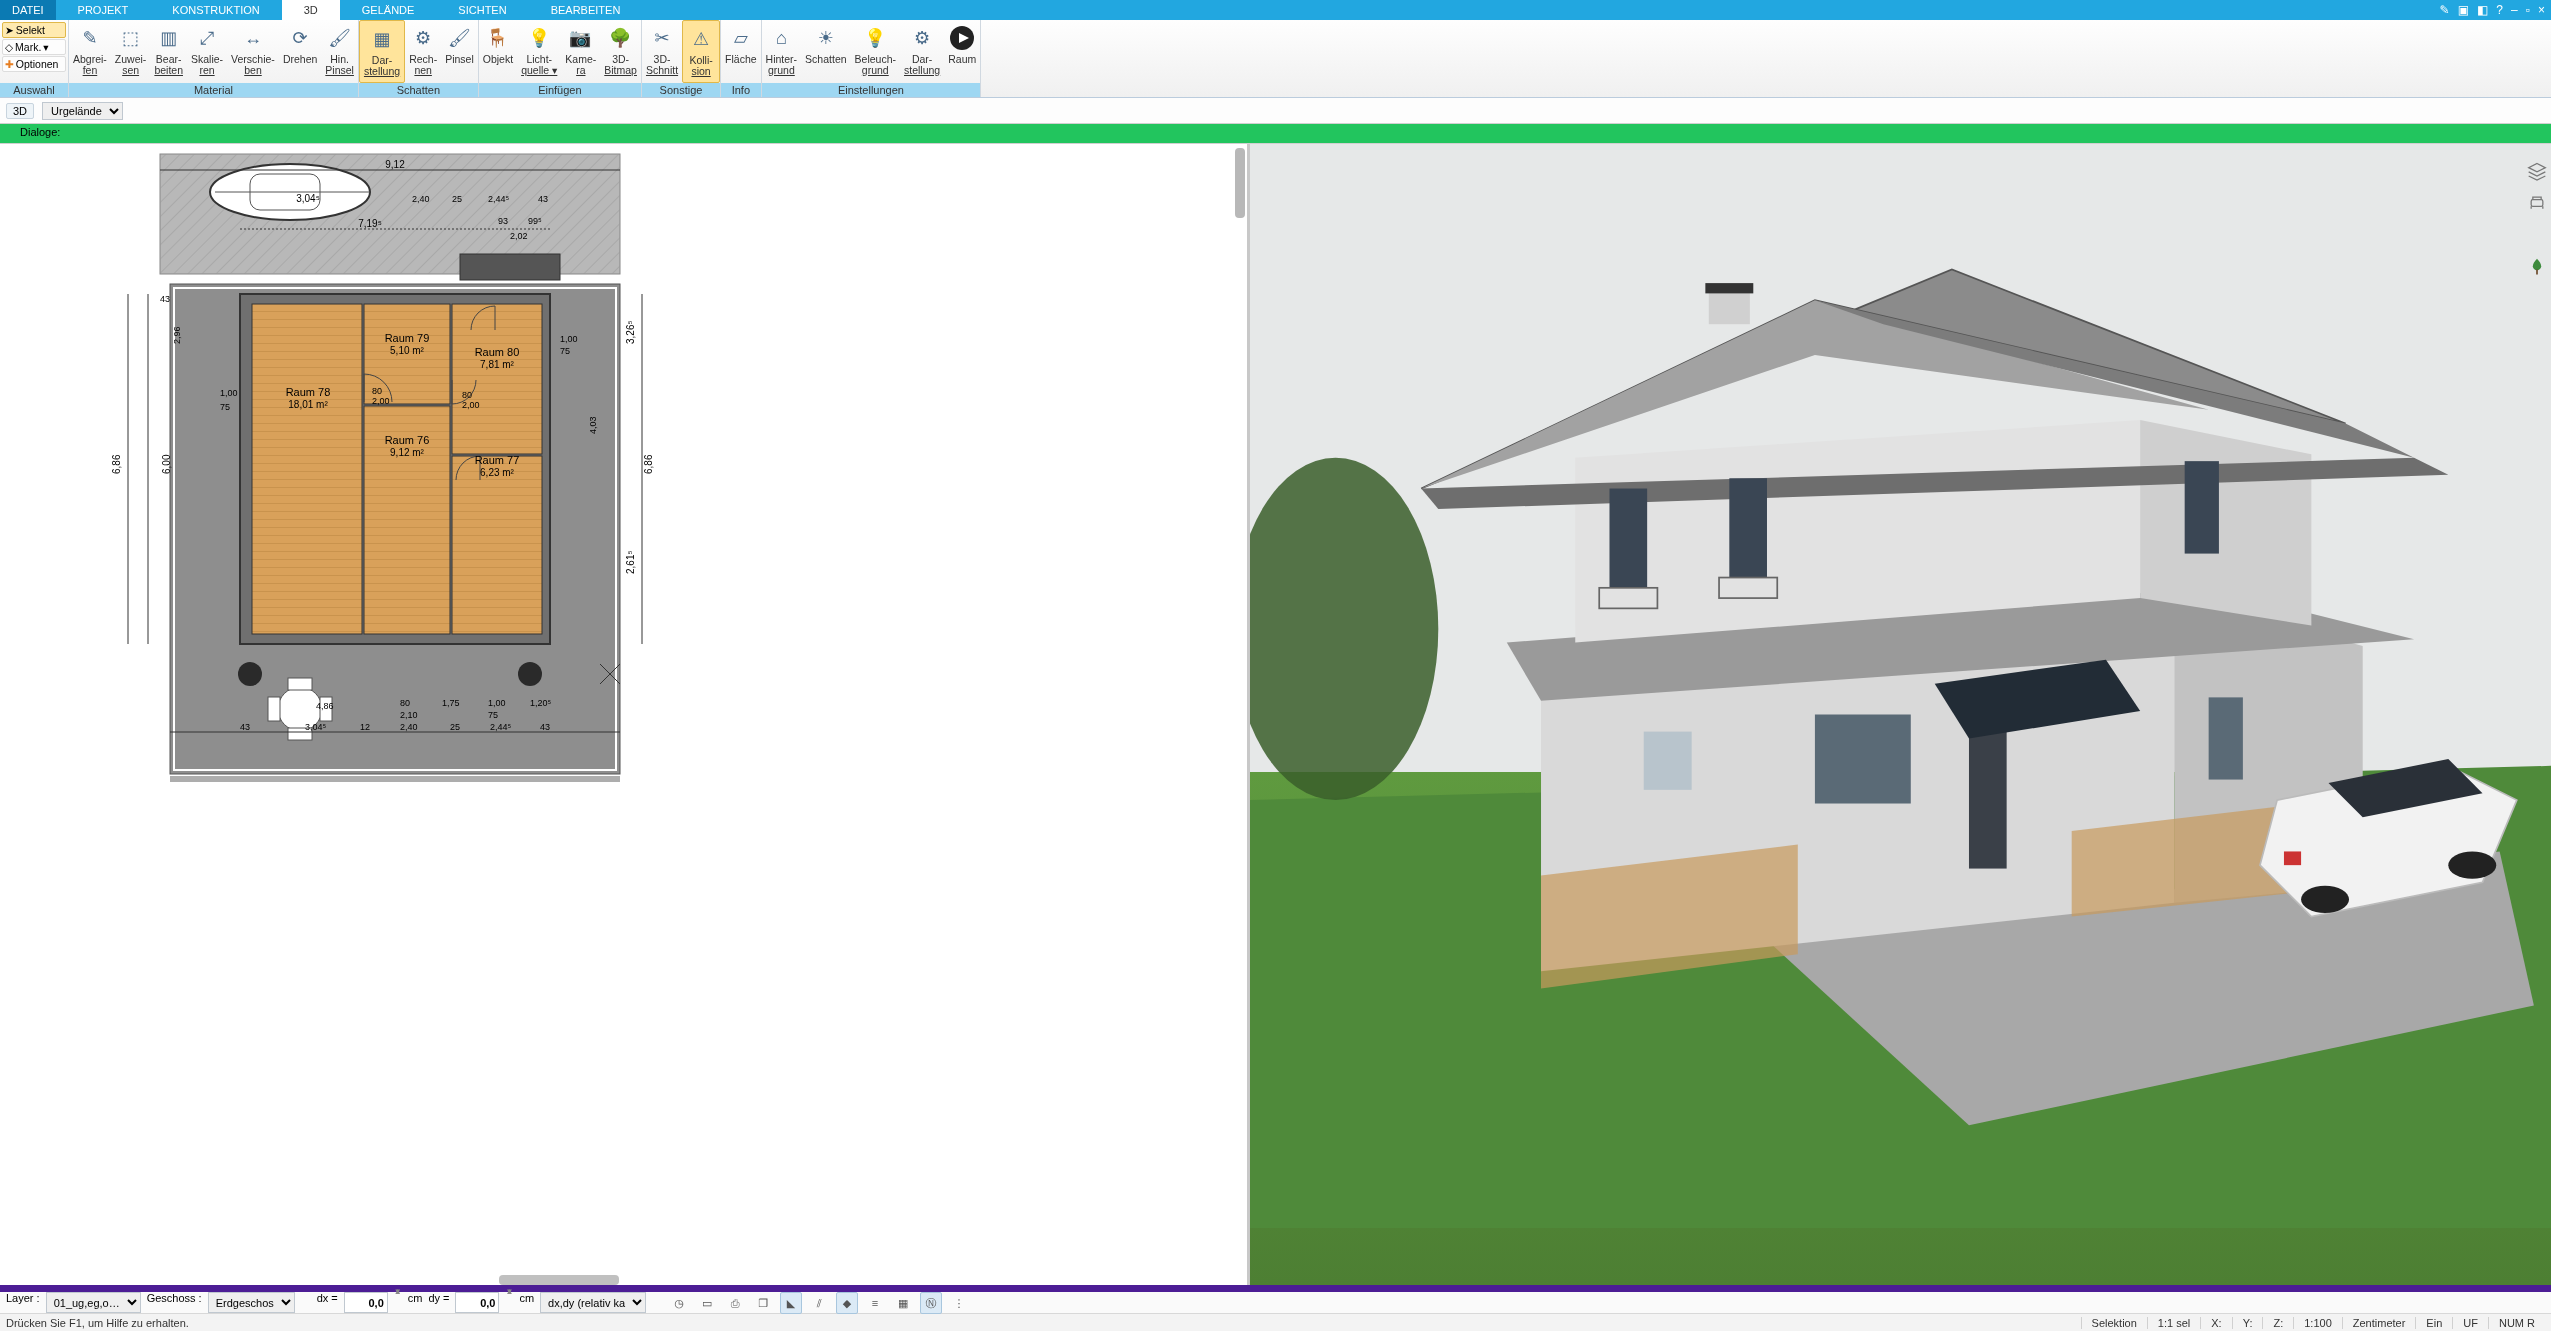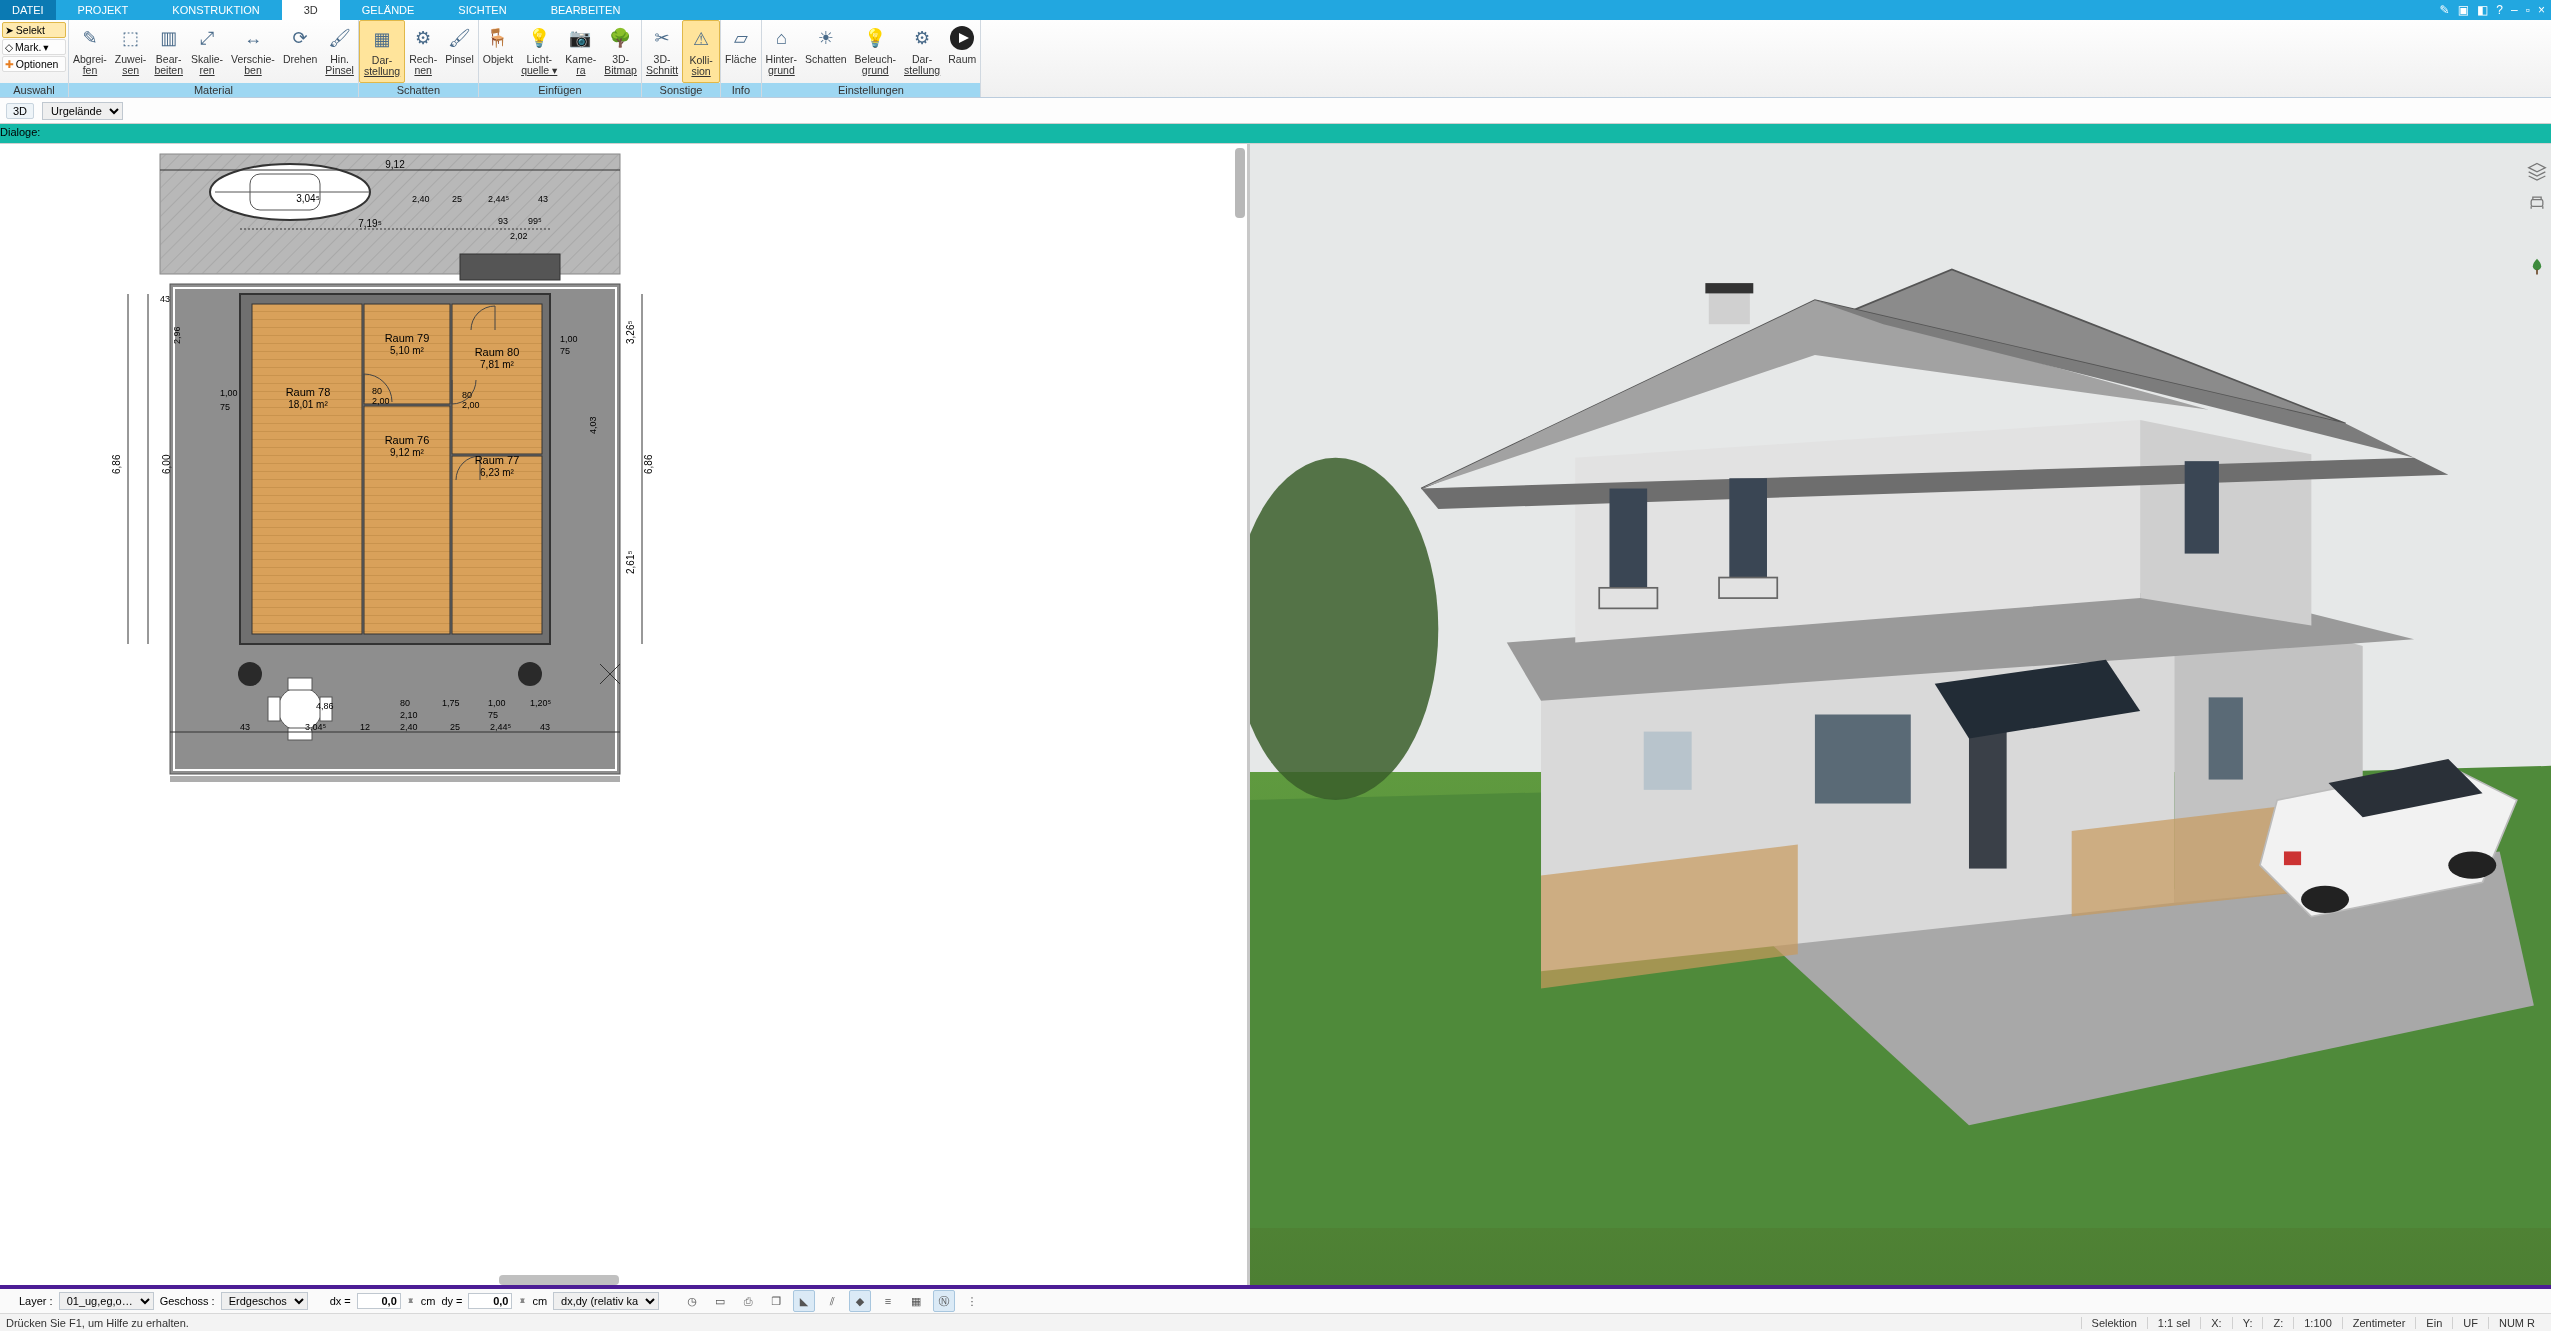--- a/index.html
+++ b/index.html
@@ -25,21 +25,21 @@
 
 .auswahl-col { display:flex; flex-direction:column; justify-content:flex-start; padding:2px; gap:1px; width:68px;}
 .auswahl-col .mini { font-size:10.5px; display:flex; align-items:center; gap:2px; padding:1px 2px; cursor:pointer; background:#fdfdfd; border:1px solid #ddd; border-radius:2px;}
 .auswahl-col .mini:first-child{ background:#ffeab0; border-color:#e0b84a;}
 
 
 .secbar { display:flex; align-items:center; height:26px; border-bottom:1px solid #d0d0d0; padding:0 6px; gap:8px; font-size:11px; background:#fdfdfd;}
 .secbar .tag { background:#eef4f8; border:1px solid #c8d4de; padding:1px 6px; border-radius:2px;}
 .secbar select { font-size:11px; border:1px solid #c0c8d0; padding:1px 4px; }
 
-.dialoge { height:20px; border-bottom:1px solid #d0d0d0; padding:2px 0; font-size:11px; background:#14b8a6;}
+.dialoge { height:20px; border-bottom:1px solid #d0d0d0; padding:2px 20px; font-size:11px; background:#22c55e;}
 
 
 .main { display:flex; height: calc(100% - 20px - 78px - 26px - 20px - 28px - 18px); }
 .pane { position:relative; overflow:hidden; }
 .pane-left { flex:0 0 49%; border-right:3px solid #c8c8c8; background:#fff;}
 .pane-right { flex:1; background: linear-gradient(#e6e8e8 0%, #e6e8e8 55%, #5f9a3f 55%, #4d7f33 100%);}
 
 
 .rtool { position:absolute; right:0; top:16px; width:28px; display:flex; flex-direction:column; gap:10px; align-items:center;}
 .rtool div { width:22px; height:22px; display:flex; align-items:center; justify-content:center; cursor:pointer; color:#666;}
@@ -49,21 +49,21 @@
 
 
 .plan-wrap { position:absolute; left:20px; top:0px; width:700px; height:640px; }
 .plan-wrap svg { width:100%; height:100%; }
 
 
 .house-wrap { position:absolute; left:0; top:0; right:0; bottom:0;}
 .house-wrap svg { width:100%; height:100%;}
 
 
-.ctrlbar { height:28px; display:flex; align-items:center; gap:6px; padding:0 19px; font-size:11px; border-top:4px solid #4c1d95; background:#fafafa;}
+.ctrlbar { height:28px; display:flex; gap:6px; padding:0 6px; font-size:11px; border-top:7px solid #4c1d95; background:#fafafa;}
 .ctrlbar select, .ctrlbar input { font-size:11px; border:1px solid #c0c8d0; padding:1px 3px;}
 .ctrlbar input[type=text]{ width:44px; text-align:right;font-weight:bold;}
 .ctrlbar .iconbtn { width:22px; height:22px; display:flex; align-items:center; justify-content:center; border:1px solid transparent; border-radius:2px; cursor:pointer; color:#555;}
 .ctrlbar .iconbtn.active { background:#dbeaf6; border-color:#a8c6de;}
 .spin { display:flex; flex-direction:column; line-height:0;}
 .spin span{ font-size:8px; color:#888; cursor:pointer;}
 
 
 .status { height:18px; display:flex; align-items:center; font-size:11px; padding:0 6px; background:#f3f3f3; border-top:1px solid #d8d8d8; color:#333;}
 .status .cell { padding:0 10px; border-left:1px solid #d0d0d0;}

